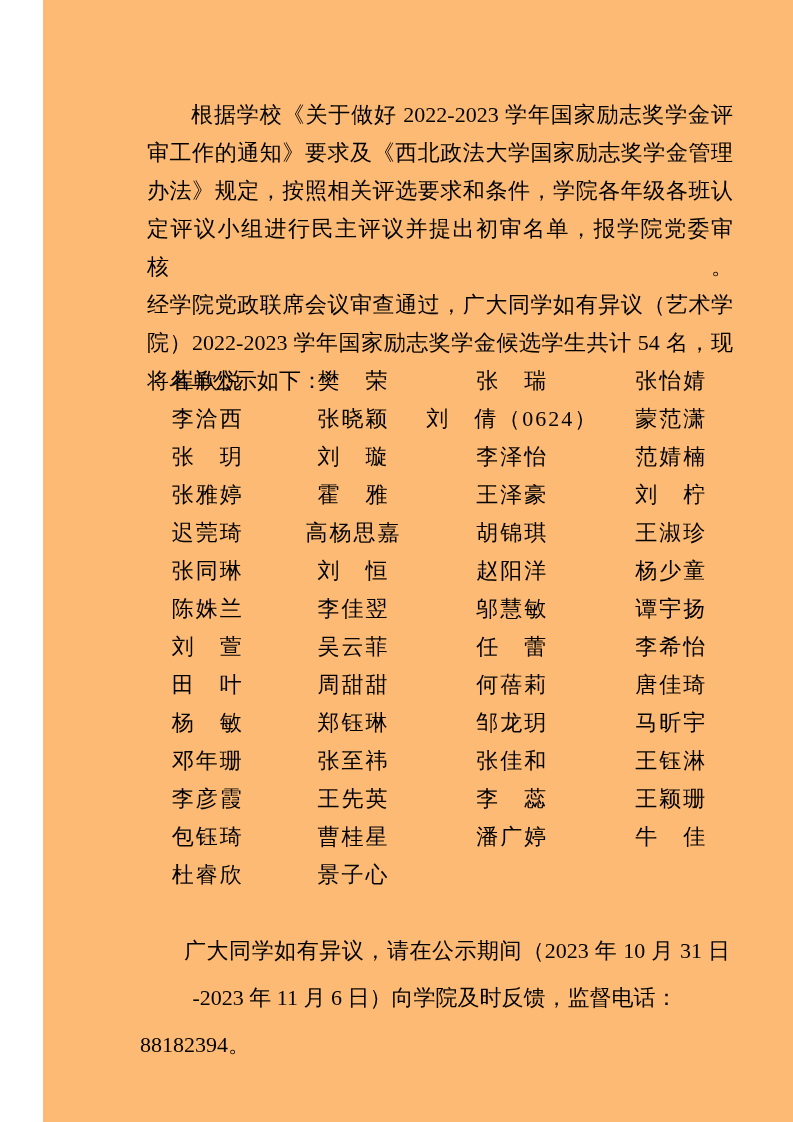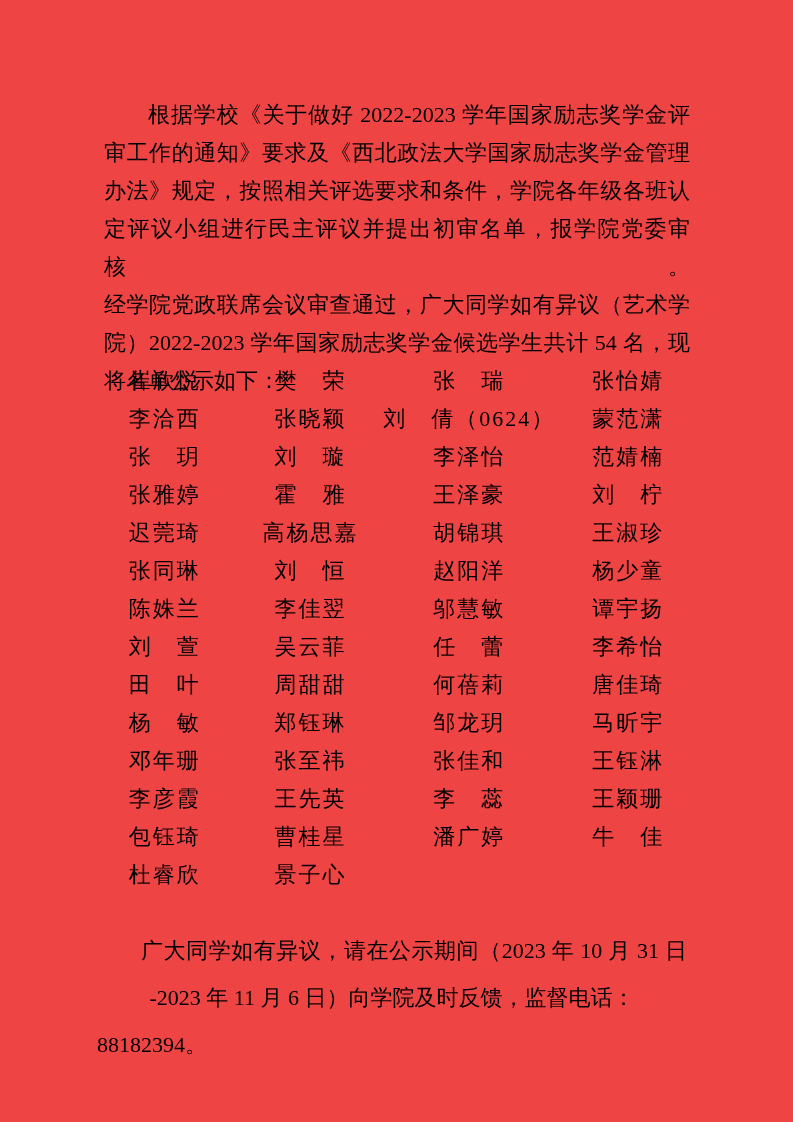--- a/index.html
+++ b/index.html
@@ -11,21 +11,22 @@
     height: 1122px;
     background: #ffffff;
     color: #000000;
     font-family: "Liberation Serif", "DejaVu Serif", serif;
     position: relative;
     overflow: hidden;
   }
   .page {
     position: absolute;
     inset: 0;
-    background: #ef4444;
+    background: #fdba74;
+    margin-left: 43px;
   }
   
   .intro {
     position: absolute;
     left: 104px;
     top: 96px;
     width: 586px;
     font-size: 22px;
     line-height: 38px;
   }

